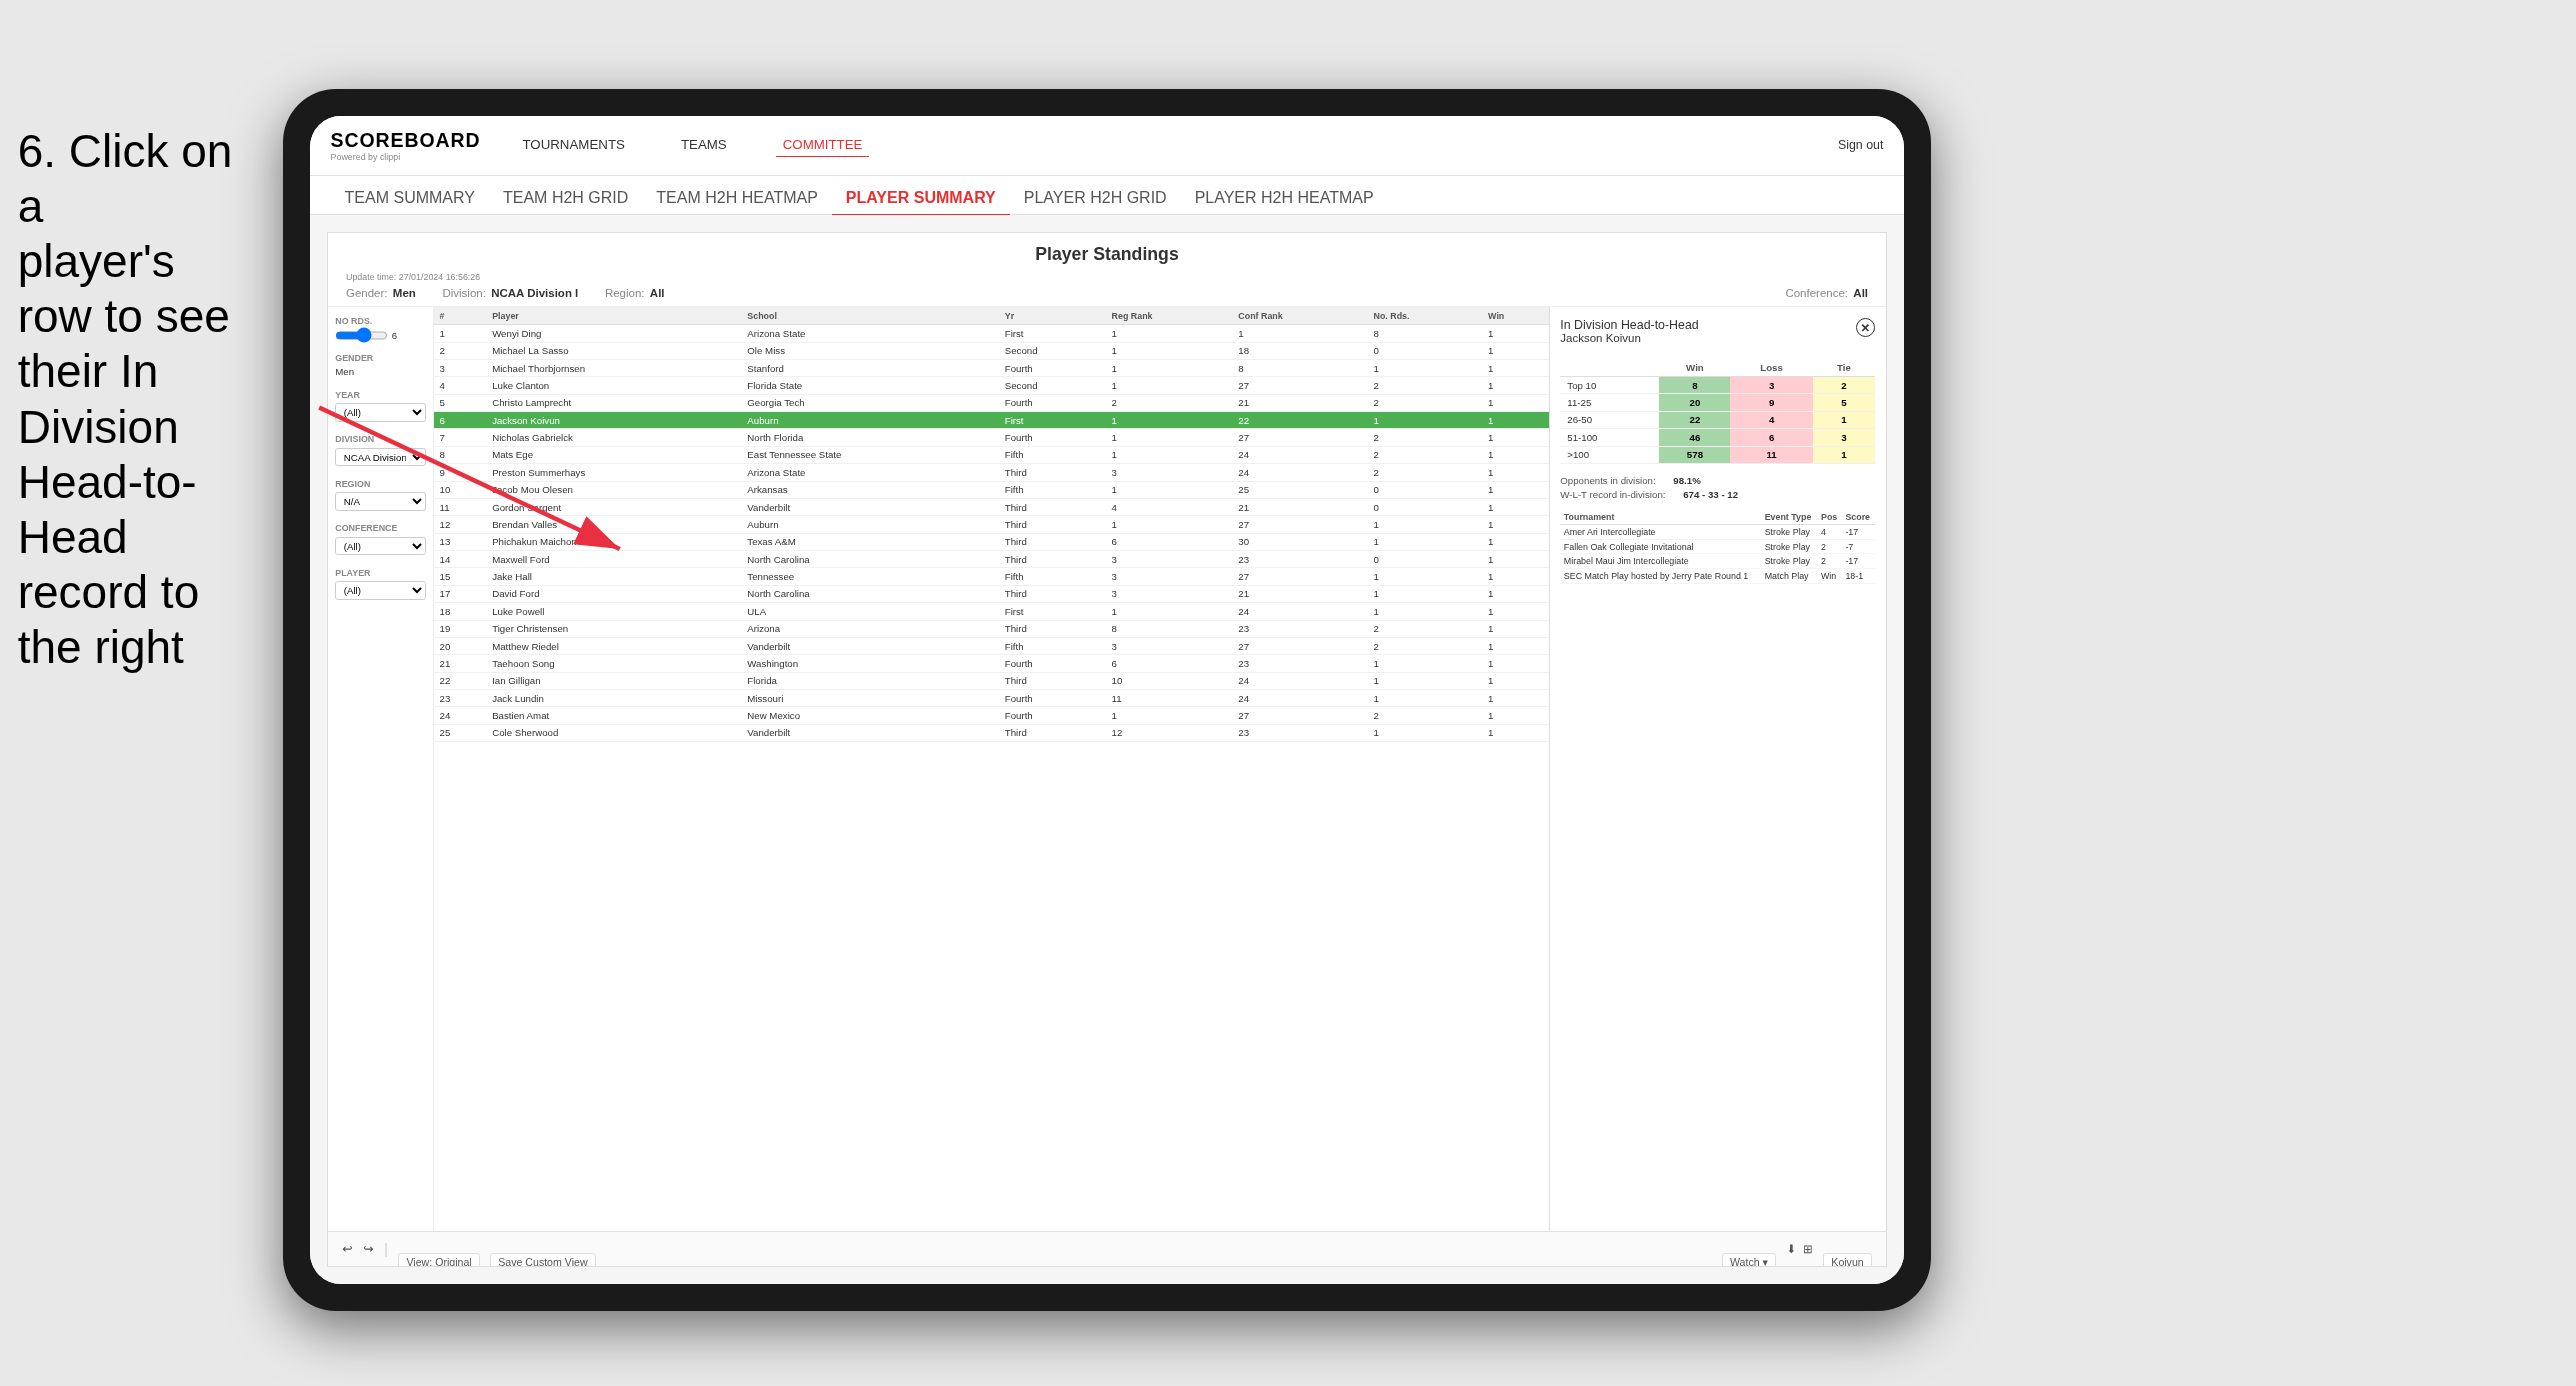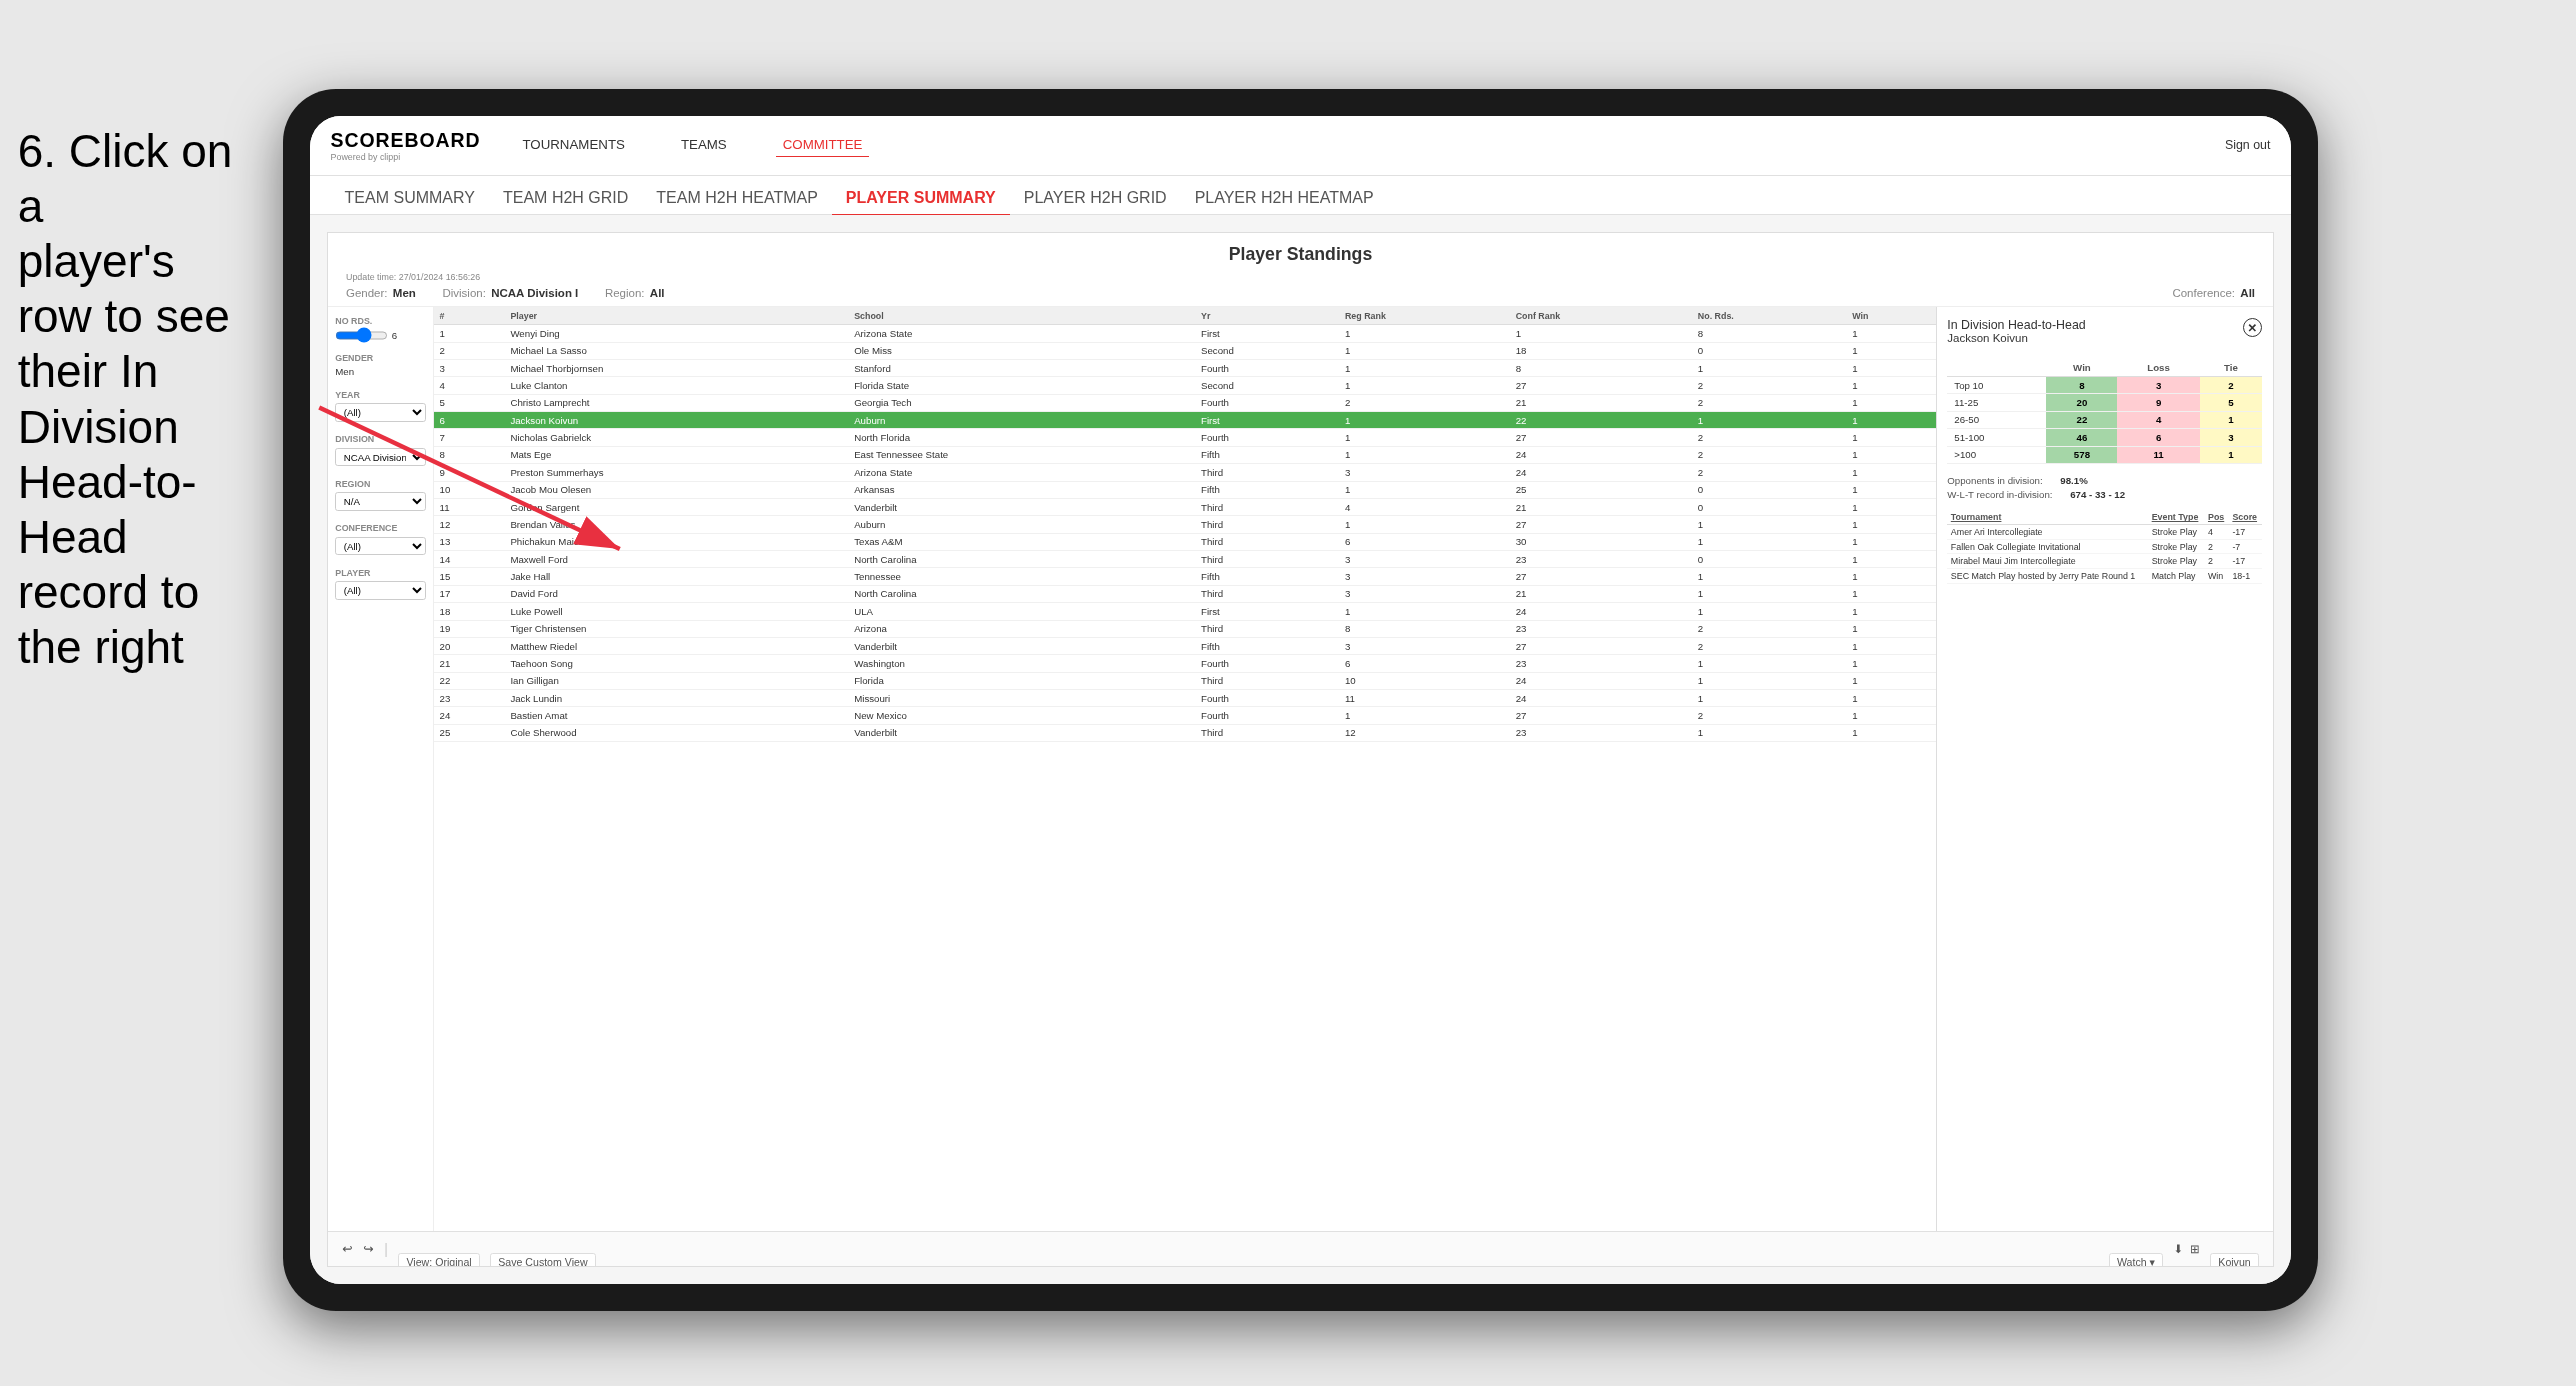--- a/index.html
+++ b/index.html
@@ -23,21 +23,21 @@
       line-height: 1.2;
       color: #000;
       padding: 17.7px;
     }
 
     
     .tablet-frame {
       position: absolute;
       left: 283px;
       top: 89px;
-      width: 2035px;
+      width: 1648px;
       height: 1222px;
       background: #1a1a1a;
       border-radius: 53px;
       padding: 26.6px;
       box-shadow: 0 17.7px 53px rgba(0,0,0,0.5);
     }
 
     .tablet-screen {
       width: 100%;
       height: 100%;
@@ -371,21 +371,20 @@
       border-collapse: collapse;
       font-size: 8.9px;
     }
 
     .h2h-tournament-table th {
       text-align: left;
       padding: 1.8px 3.5px;
       color: #555;
       font-size: 8.9px;
       border-bottom: 0.9px solid #ddd;
-      text-decoration: underline;
     }
 
     .h2h-tournament-table td {
       padding: 1.8px 3.5px;
       border-bottom: 0.9px solid #f5f5f5;
       color: #333;
     }
 
     
     .toolbar {

